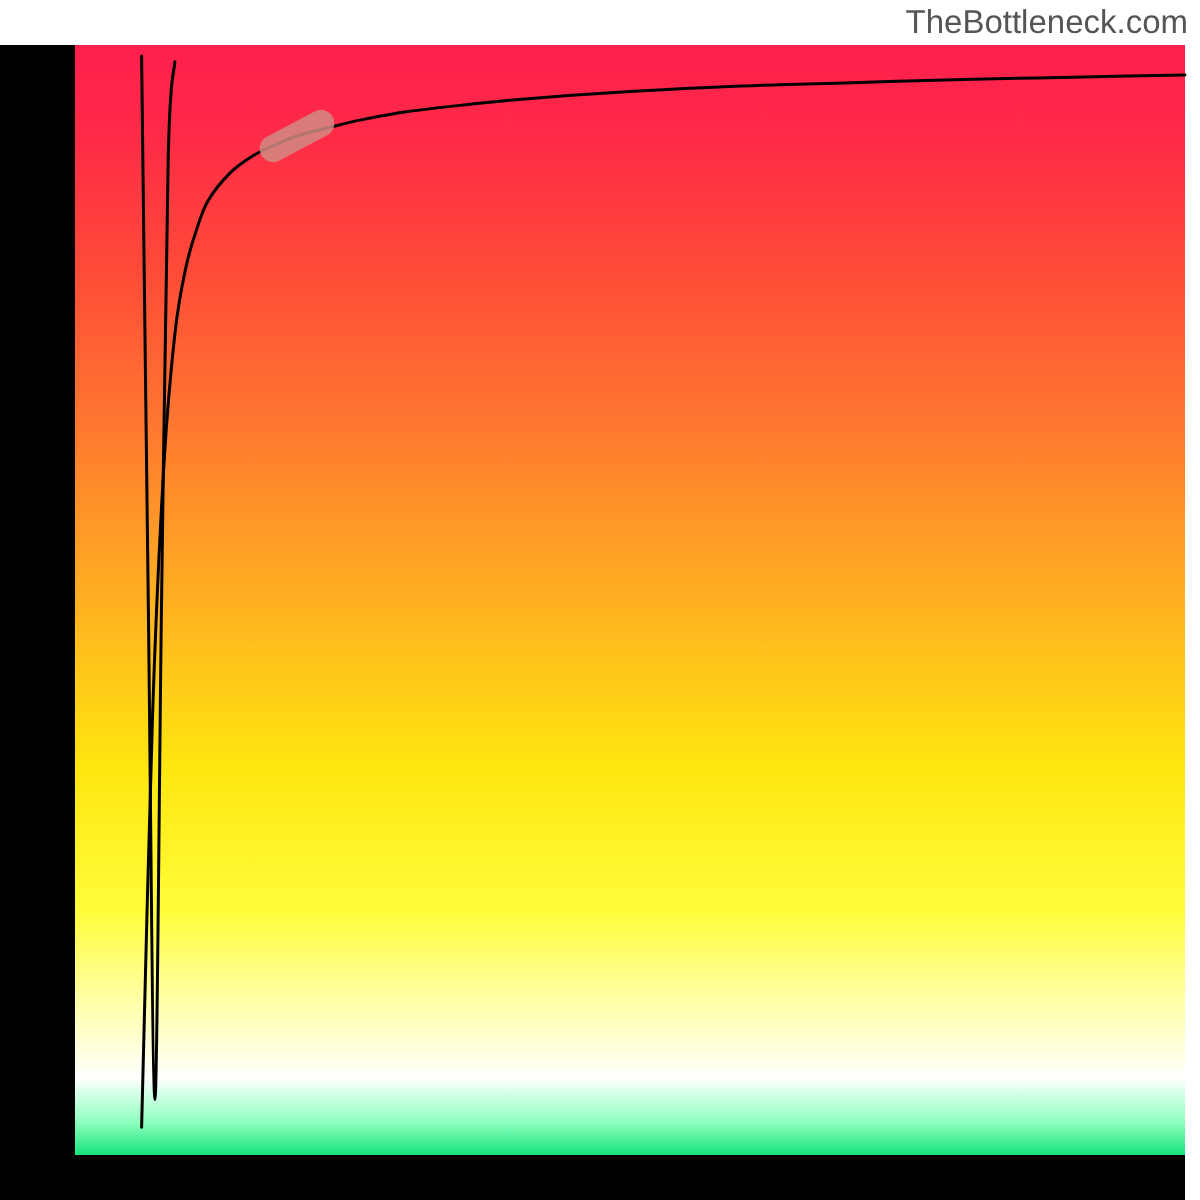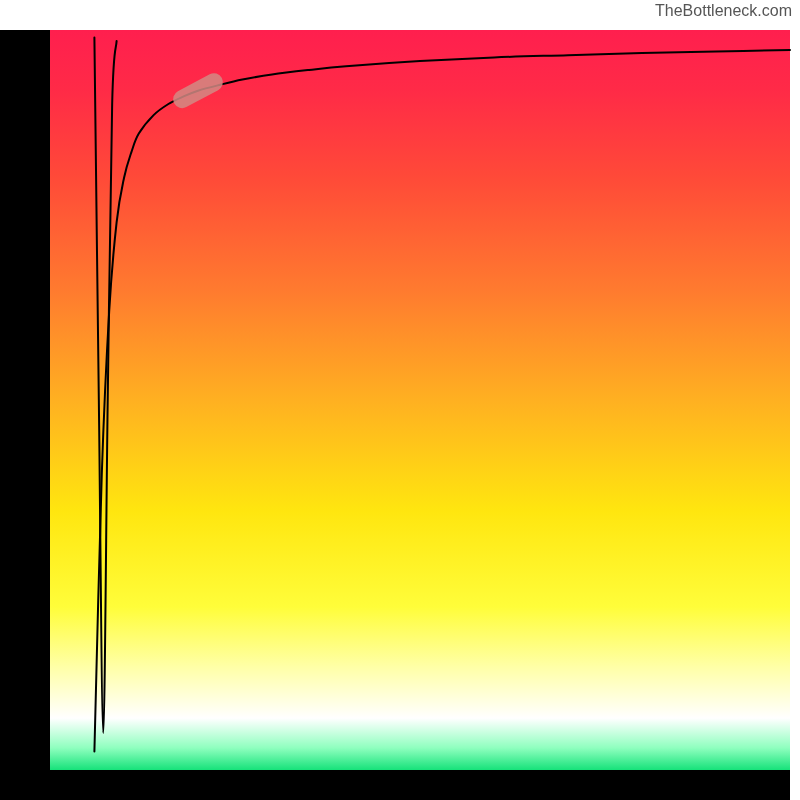--- a/index.html
+++ b/index.html
@@ -9,21 +9,21 @@
     width: 800px;
     height: 800px;
     position: relative;
     overflow: hidden;
     font-family: Arial, Helvetica, sans-serif;
   }
   .watermark {
     position: absolute;
     top: 2px;
     right: 8px;
-    font-size: 16px;
+    font-size: 22px;
     color: #555555;
     font-family: Arial, Helvetica, sans-serif;
     z-index: 50;
   }
   .chart-wrap {
     position: absolute;
     left: 0;
     top: 0;
     width: 800px;
     height: 800px;

